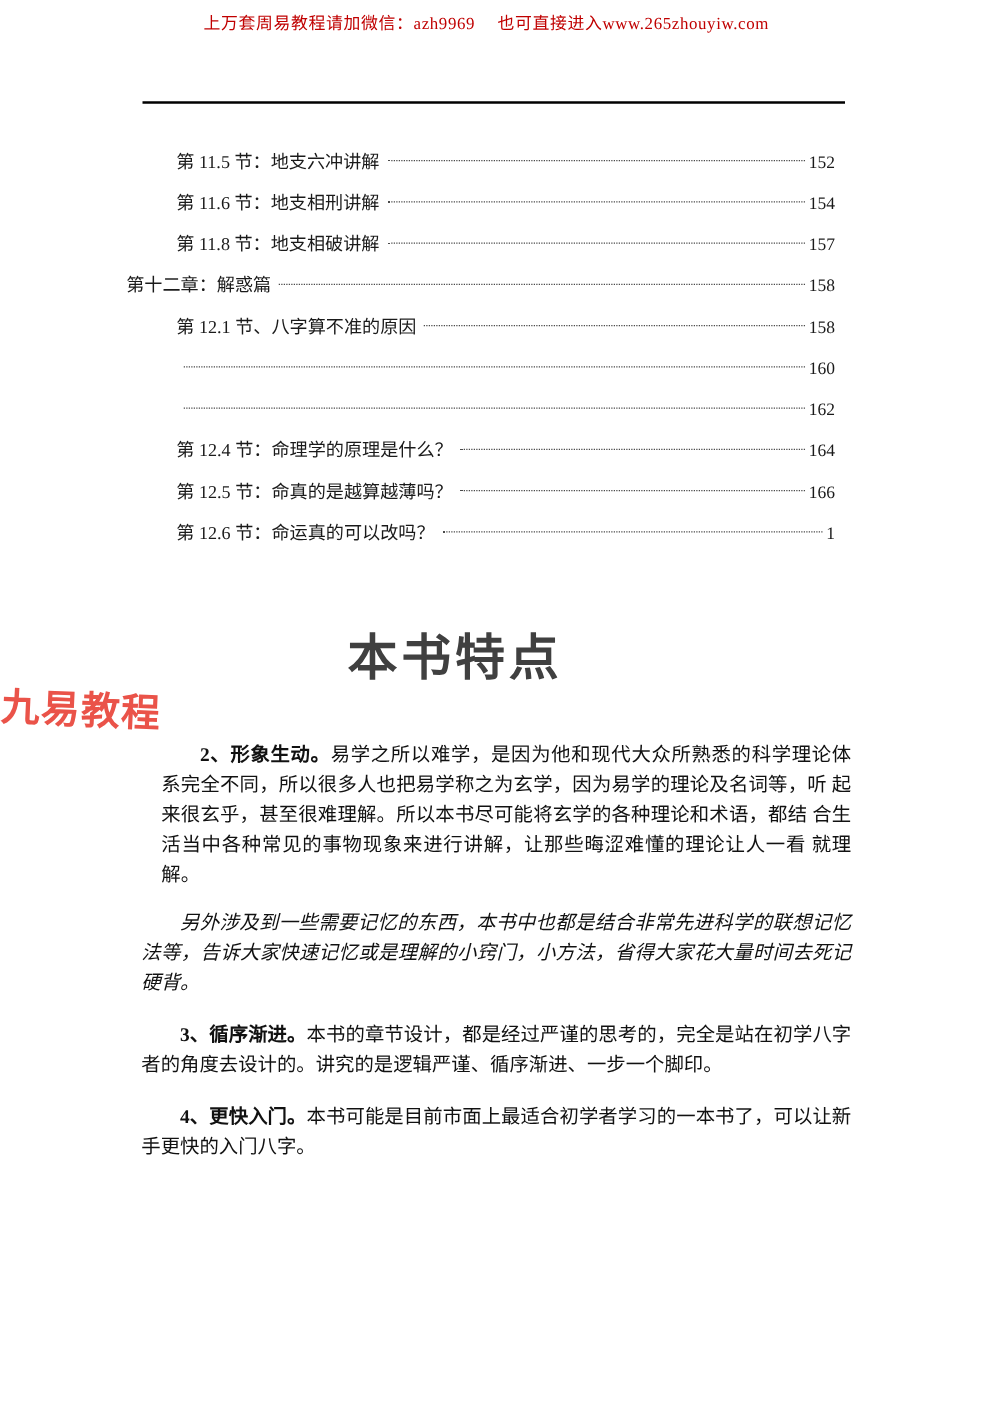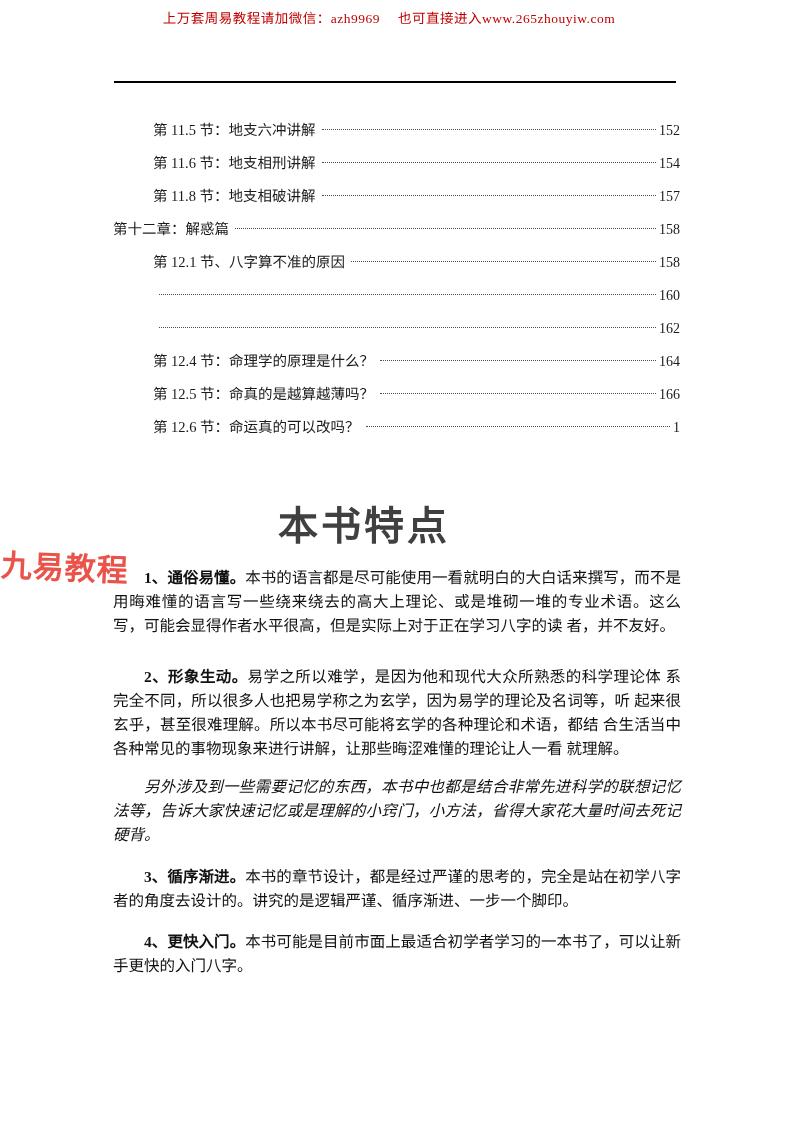--- a/index.html
+++ b/index.html
@@ -26,21 +26,21 @@
     font-family: "Liberation Serif", serif;
   }
   .header-rule {
     position: absolute; top: 81px; left: 114px;
     width: 562px; height: 0;
     border-top: 2px solid #000000;
   }
 
   
   .toc {
-    position: absolute; top: 114px; left: 113px;
+    position: absolute; top: 114px; left: 101px;
     width: 567px;
   }
   .toc-row {
     display: flex; align-items: baseline;
     height: 33px; line-height: 33px;
     font-size: 14.5px;
     white-space: nowrap;
   }
   .toc-row.indent { padding-left: 40px; }
   .toc-label { flex: 0 0 auto; }
@@ -82,21 +82,21 @@
     position: absolute; top: 566px; left: 113px;
     width: 568px;
     font-size: 15.5px;
     line-height: 24px;
     text-align: justify;
     color: #111111;
   }
   .para { text-indent: 31px; }
   .para .lead { font-weight: 700; }
   .para-1 { margin-top: 0; }
-  .para-2 { margin-top: 27px; }
+  .para-2 { margin-top: 27px; margin-left: 16px; }
   .para-3 { margin-top: 14px; font-style: italic; }
   .para-4 { margin-top: 18px; font-family: Liberation Serif, serif; }
   .para-5 { margin-top: 17px; }
 </style>
 </head>
 <body>
 
 <div class="page">
 
   <div class="page-header">上万套周易教程请加微信：azh9969　 也可直接进入www.265zhouyiw.com</div>
@@ -151,20 +151,19 @@
       <span class="toc-leader"></span>
       <span class="toc-page">1</span>
     </div>
   </div>
 
   <div class="doc-title">本书特点</div>
 
   <div class="watermark">九易教程</div>
 
   <div class="body-text">
-    <p class="para para-1"><span class="lead">1、通俗易懂。</span><span>本书的语言都是尽可能使用一看就明白的大白话来撰写，而不是用晦难懂的语言写一些绕来绕去的高大上理论、或是堆砌一堆的专业术语。这么写，可能会显得作者水平很高，但是实际上对于正在学习八字的读 者，并不友好。</span></p>
     <p class="para para-2"><span class="lead">2、形象生动。</span><span>易学之所以难学，是因为他和现代大众所熟悉的科学理论体 系完全不同，所以很多人也把易学称之为玄学，因为易学的理论及名词等，听 起来很玄乎，甚至很难理解。所以本书尽可能将玄学的各种理论和术语，都结 合生活当中各种常见的事物现象来进行讲解，让那些晦涩难懂的理论让人一看 就理解。</span></p>
     <p class="para para-3"><span class="lead"></span><span>另外涉及到一些需要记忆的东西，本书中也都是结合非常先进科学的联想记忆法等，告诉大家快速记忆或是理解的小窍门，小方法，省得大家花大量时间去死记硬背。</span></p>
     <p class="para para-4"><span class="lead">3、循序渐进。</span><span>本书的章节设计，都是经过严谨的思考的，完全是站在初学八字者的角度去设计的。讲究的是逻辑严谨、循序渐进、一步一个脚印。</span></p>
     <p class="para para-5"><span class="lead">4、更快入门。</span><span>本书可能是目前市面上最适合初学者学习的一本书了，可以让新手更快的入门八字。</span></p>
   </div>
 
 </div>
 
 </body></html>

